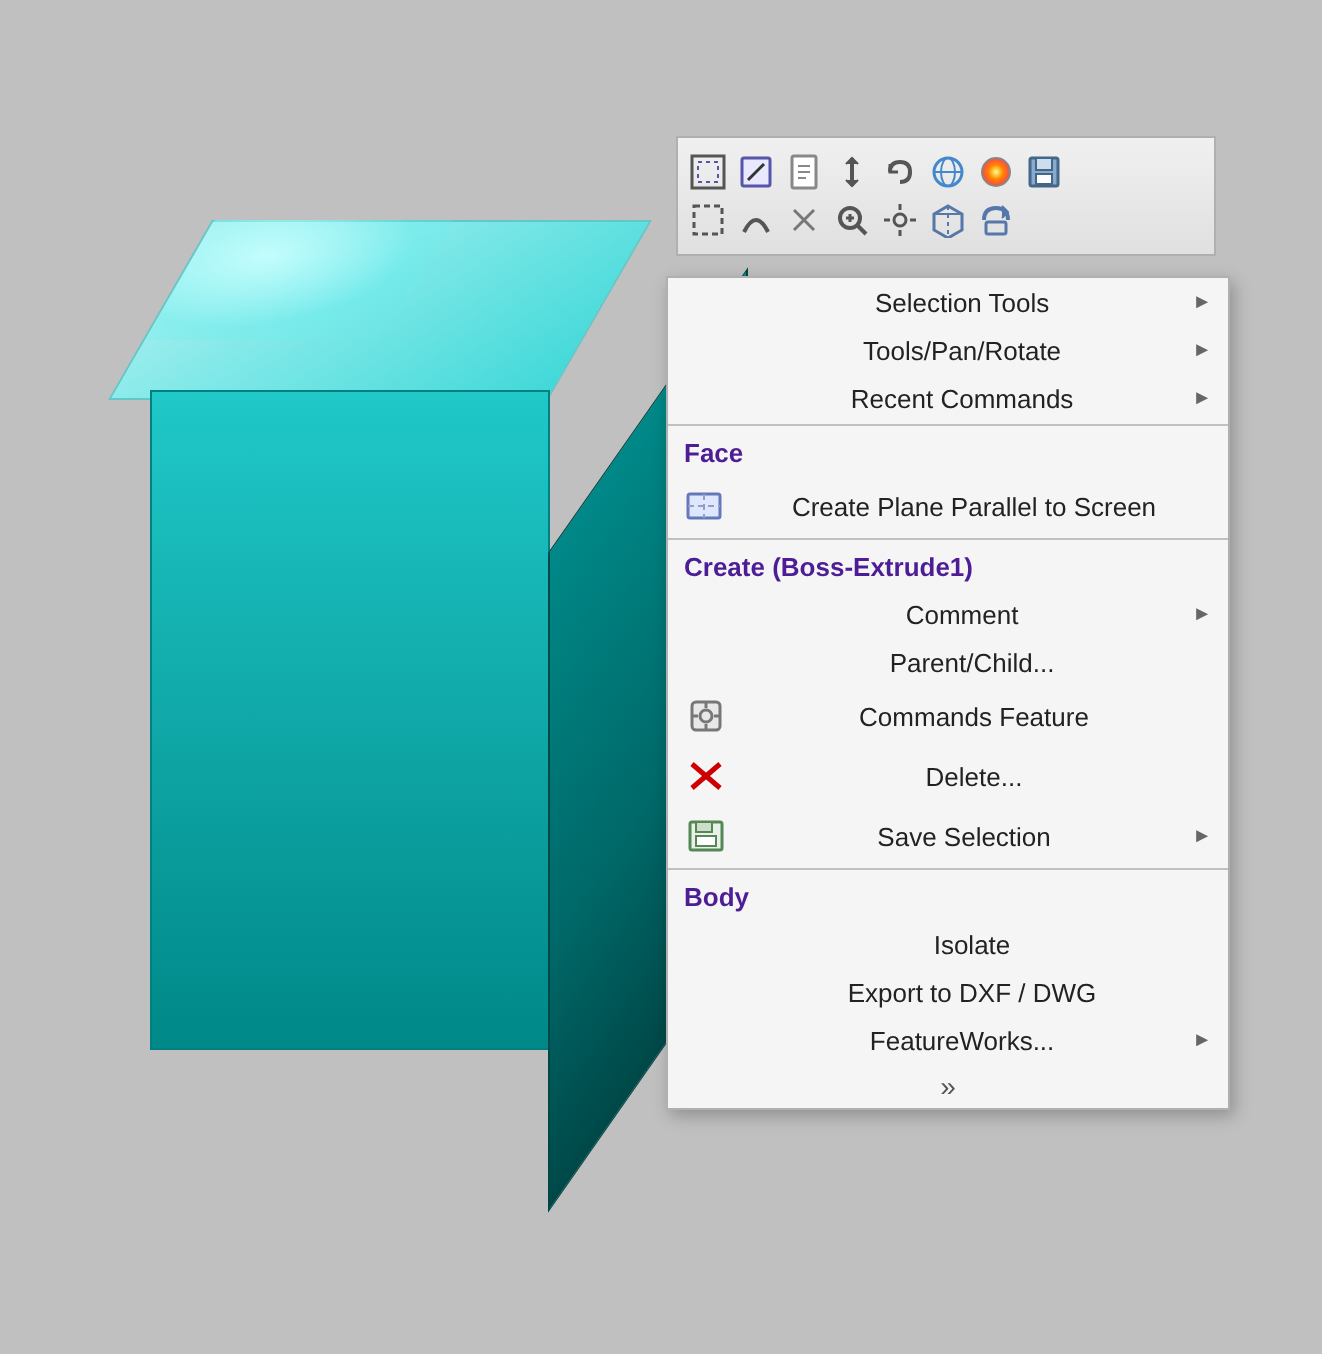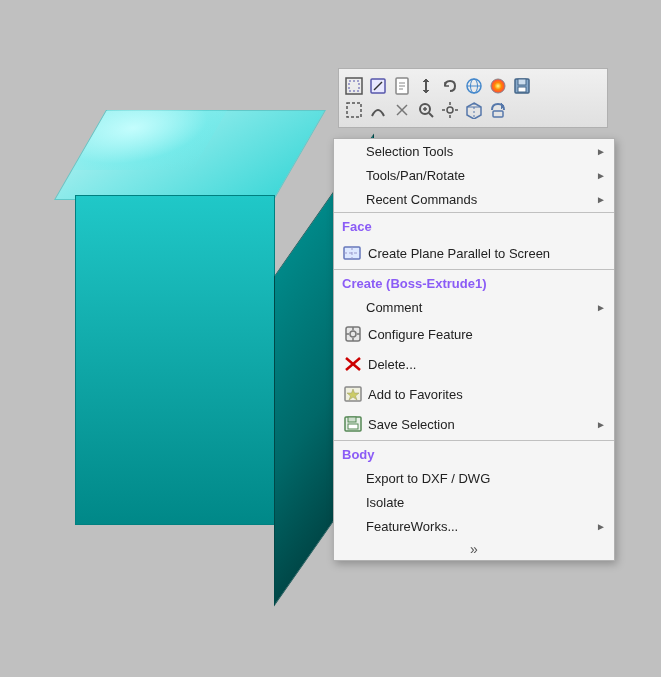--- a/index.html
+++ b/index.html
@@ -122,20 +122,21 @@
 
     .menu-item {
       display: flex;
       align-items: center;
       padding: 4px 8px 4px 32px;
       cursor: pointer;
       position: relative;
       white-space: nowrap;
       color: #222;
       min-height: 24px;
+      text-align: center;
     }
 
     .menu-item.has-icon {
       padding-left: 8px;
     }
 
     .menu-item .item-icon {
       width: 22px;
       height: 22px;
       margin-right: 4px;
@@ -158,21 +159,21 @@
 
     .menu-separator {
       border: none;
       border-top: 1px solid #c0c0c0;
       margin: 1px 0;
     }
 
     .menu-section-header {
       padding: 4px 8px;
       font-weight: bold;
-      color: #8b5cf6;
+      color: #4c1d95;
       background: #f5f5f5;
       min-height: 24px;
       display: flex;
       align-items: center;
     }
 
     .menu-more {
       display: flex;
       align-items: center;
       justify-content: center;
@@ -347,79 +348,73 @@
 
   <div class="menu-section-header">
     <span>Create (Boss-Extrude1)</span>
   </div>
 
   <div class="menu-item">
     <span class="item-label">Comment</span>
     <span class="arrow">►</span>
   </div>
 
+  <div class="menu-item">
+    <span class="item-label">Parent/Child...</span>
+  </div>
 
   <div class="menu-item has-icon">
     <span class="item-icon">
       <svg width="20" height="18" viewBox="0 0 20 18">
         <rect x="3" y="2" width="14" height="14" rx="2" fill="#e8e8e8" stroke="#777" stroke-width="1.5"></rect>
         <circle cx="10" cy="9" r="3" fill="none" stroke="#777" stroke-width="1.5"></circle>
         <line x1="10" y1="2" x2="10" y2="5" stroke="#777" stroke-width="1.5"></line>
         <line x1="10" y1="13" x2="10" y2="16" stroke="#777" stroke-width="1.5"></line>
         <line x1="3" y1="9" x2="6" y2="9" stroke="#777" stroke-width="1.5"></line>
         <line x1="14" y1="9" x2="17" y2="9" stroke="#777" stroke-width="1.5"></line>
       </svg>
     </span>
-    <span class="item-label">Configure Feature</span>
+    <span class="item-label">Commands Feature</span>
   </div>
 
   <div class="menu-item has-icon">
     <span class="item-icon">
       <svg width="20" height="18" viewBox="0 0 20 18">
         <line x1="3" y1="3" x2="17" y2="15" stroke="#cc0000" stroke-width="2.5"></line>
         <line x1="17" y1="3" x2="3" y2="15" stroke="#cc0000" stroke-width="2.5"></line>
       </svg>
     </span>
     <span class="item-label">Delete...</span>
   </div>
 
-  <div class="menu-item has-icon">
-    <span class="item-icon">
-      <svg width="20" height="18" viewBox="0 0 20 18">
-        <rect x="2" y="2" width="16" height="14" rx="1" fill="#f0f0e0" stroke="#888" stroke-width="1.5"></rect>
-        <polygon points="10,4 11.5,8 16,8 12.5,11 14,15 10,12 6,15 7.5,11 4,8 8.5,8" fill="#cccc66" stroke="#999966" stroke-width="0.5"></polygon>
-      </svg>
-    </span>
-    <span class="item-label">Add to Favorites</span>
-  </div>
 
   <div class="menu-item has-icon">
     <span class="item-icon">
       <svg width="20" height="18" viewBox="0 0 20 18">
         <rect x="2" y="2" width="16" height="14" rx="1" fill="#e8f0e8" stroke="#558855" stroke-width="1.5"></rect>
         <rect x="5" y="2" width="8" height="5" fill="#ccddcc" stroke="#558855" stroke-width="1"></rect>
         <rect x="5" y="9" width="10" height="5" fill="#fff" stroke="#558855" stroke-width="1"></rect>
       </svg>
     </span>
     <span class="item-label">Save Selection</span>
     <span class="arrow">►</span>
   </div>
 
   <hr class="menu-separator">
 
   <div class="menu-section-header">
     <span>Body</span>
   </div>
 
   <div class="menu-item">
+    <span class="item-label">Isolate</span>
+  </div>
+
+  <div class="menu-item">
     <span class="item-label">Export to DXF / DWG</span>
-  </div>
-
-  <div class="menu-item">
-    <span class="item-label">Isolate</span>
   </div>
 
   <div class="menu-item">
     <span class="item-label">FeatureWorks...</span>
     <span class="arrow">►</span>
   </div>
 
   <div class="menu-more">
     <span>»</span>
   </div>

